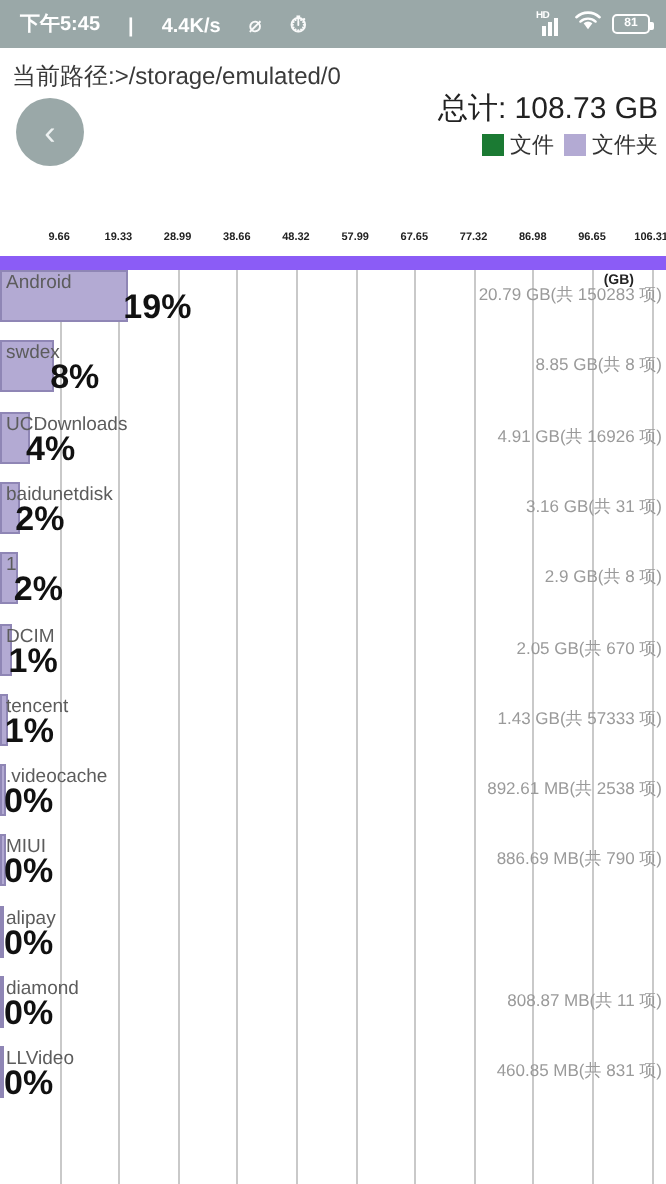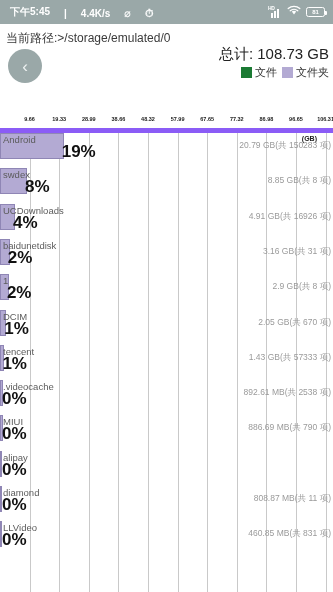--- a/index.html
+++ b/index.html
@@ -74,21 +74,21 @@
   .chart { position:absolute; left:0; right:0; top:116px; bottom:0; }
   .axis {
     position:relative; height:12px; width:100%;
   }
   .axis .tick {
     position:absolute; top:0; transform:translateX(-50%);
     font-size:5.5px; font-weight:bold; color:#222; white-space:nowrap;
   }
   .plot {
     position:absolute; left:0; right:0; top:12px; bottom:0;
-    border-top:5px solid #8b5cf6;
+    border-top:7px solid #8b5cf6;
     overflow:hidden;
   }
   .grid { position:absolute; inset:0; pointer-events:none; }
   .grid span { position:absolute; top:0; bottom:0; width:1px; background:#c9c9c9; }
   .unit {
     position:absolute; right:16px; top:2px; font-size:7px; font-weight:bold; color:#222;
   }
   .rows { position:absolute; inset:0; }
   .row { position:absolute; left:0; right:0; }
   .bar {

